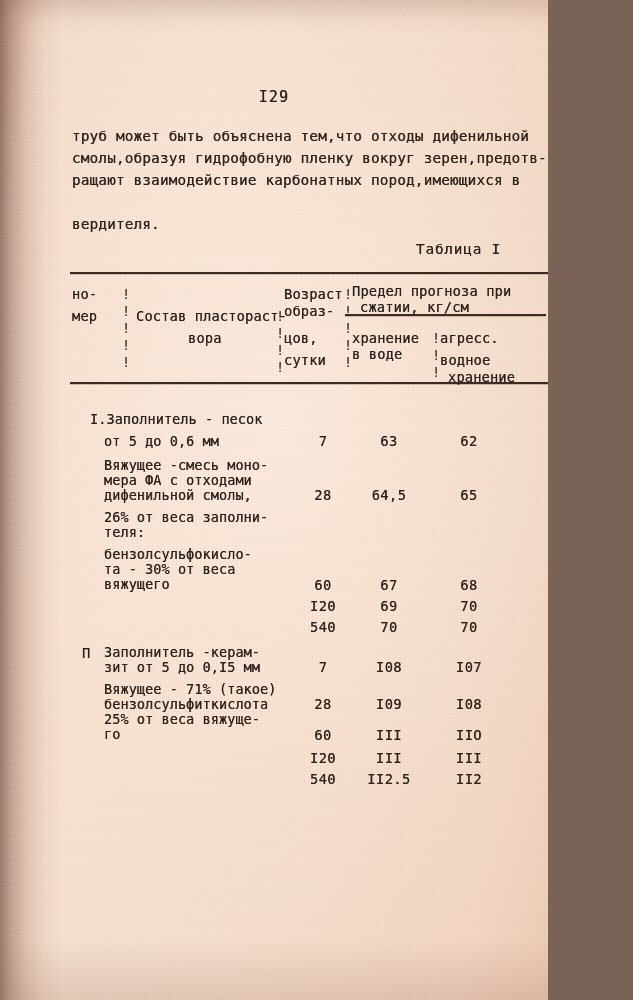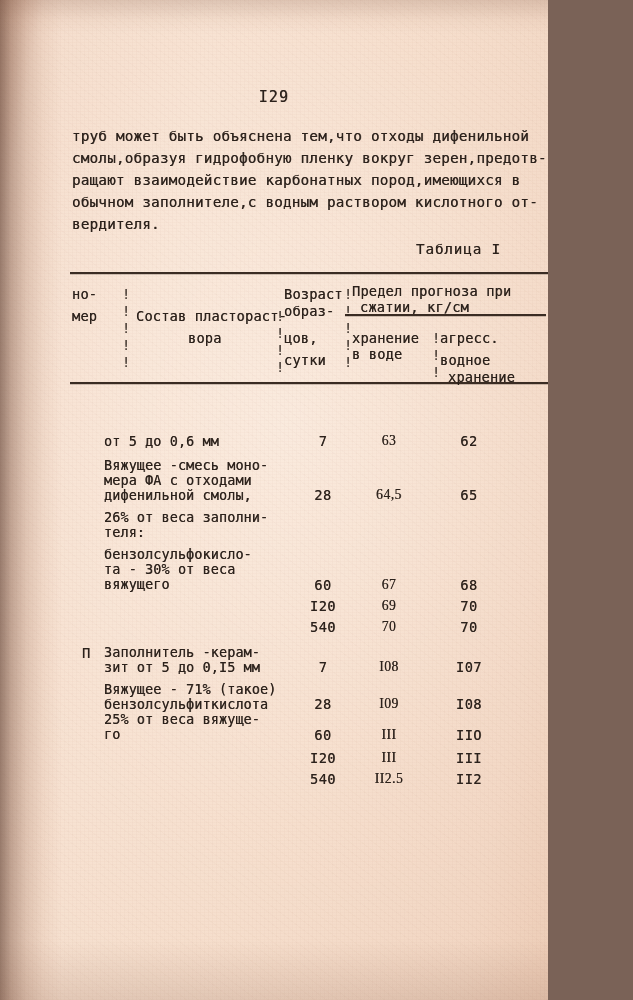--- a/index.html
+++ b/index.html
@@ -126,41 +126,40 @@
   .tbl-text {
     font-size: 13.4px;
     letter-spacing: 0.15px;
     line-height: 15.5px;
   }
   .tbl-num {
     font-size: 13.6px;
     letter-spacing: 0.5px;
   }
   .col-age  { left: 296px; width: 54px; text-align: center; }
-  .col-wat  { left: 358px; width: 62px; text-align: center; font-family: Liberation Serif, serif; }
+  .col-wat  { left: 358px; width: 62px; text-align: center; }
   .col-agg  { left: 438px; width: 62px; text-align: center; }
 
   .blk-label { left: 82px; font-size: 13.6px; }
 </style>
 </head>
 <body>
 
 <div id="page">
 
   <div id="paper-tint"></div>
   <div id="paper-grain"></div>
 
   <div id="content">
 
     <div class="tw" id="page-number">I29</div>
 
     <div class="tw body-line" style="top:150px">смолы,образуя гидрофобную пленку вокруг зерен,предотв-</div>
     <div class="tw body-line" style="top:128px">труб может быть объяснена тем,что отходы дифенильной</div>
     <div class="tw body-line" style="top:172px">ращают взаимодействие карбонатных пород,имеющихся в</div>
-    <div class="tw body-line" style="top:194px">обычном заполнителе,с водным раствором кислотного от-</div>
     <div class="tw body-line" style="top:216px">вердителя.</div>
 
     <div class="tw" id="table-caption">Таблица I</div>
 
     <div class="rule" id="rule-top"></div>
     <div class="rule" id="rule-sub"></div>
     <div class="rule" id="rule-header"></div>
 
     <div class="tw hdr" style="left:72px; top:286px">но-</div>
     <div class="tw hdr" style="left:72px; top:308px">мер</div>
@@ -184,20 +183,21 @@
 
     <div class="tw hdr" style="left:352px; top:330px">хранение</div>
     <div class="tw hdr" style="left:352px; top:346px">в воде</div>
 
     <div class="vsep" style="left:432px; top:330px">!<br>!<br>!</div>
 
     <div class="tw hdr" style="left:440px; top:330px">агресс.</div>
     <div class="tw hdr" style="left:440px; top:352px">водное</div>
     <div class="tw hdr" style="left:448px; top:369px">хранение</div>
 
+    <div class="tw tbl-text" style="left:90px; top:412px">I.Заполнитель - песок</div>
     <div class="tw tbl-text" style="left:104px; top:434px">от 5 до 0,6 мм</div>
     <div class="tw tbl-text" style="left:104px; top:458px">Вяжущее -смесь моно-</div>
     <div class="tw tbl-text" style="left:104px; top:473px">мера ФА с отходами</div>
     <div class="tw tbl-text" style="left:104px; top:488px">дифенильной смолы,</div>
     <div class="tw tbl-text" style="left:104px; top:510px">26% от веса заполни-</div>
     <div class="tw tbl-text" style="left:104px; top:525px">теля:</div>
     <div class="tw tbl-text" style="left:104px; top:547px">бензолсульфокисло-</div>
     <div class="tw tbl-text" style="left:104px; top:562px">та - 30% от веса</div>
     <div class="tw tbl-text" style="left:104px; top:577px">вяжущего</div>
 

